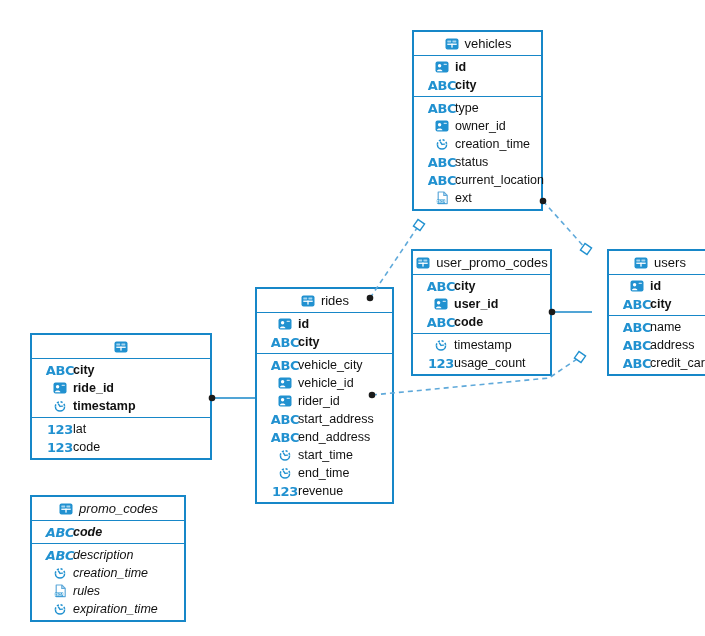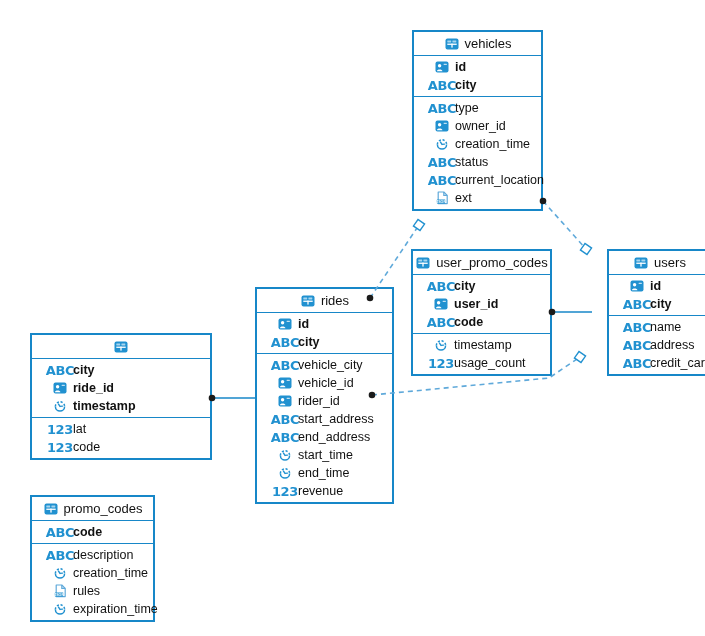--- a/index.html
+++ b/index.html
@@ -391,21 +391,21 @@
             <span class="label">lat</span>
           </div>
           <div class="row">
             <span class="icon">
               <span class="txt-icon">123</span>
             </span>
             <span class="label">code</span>
           </div>
         </div>
       </div>
-      <div class="table" style="left: 30px; top: 495px; width: 125px;">
+      <div class="table" style="left: 30px; top: 495px; width: 156px; font-style: italic;">
         <div class="table-header">
           <span class="icon">
             <svg width="14" height="12" viewBox="0 0 14 12">
               <rect x="0.5" y="0.5" width="13" height="11" rx="2" fill="#2191d0"></rect>
               <rect x="2.3" y="2.4" width="3.9" height="2" rx="0.4" fill="#a7d6f0"></rect>
               <rect x="7.4" y="2.4" width="3.9" height="2" rx="0.4" fill="#a7d6f0"></rect>
               <rect x="2.3" y="5.6" width="9.4" height="1.3" fill="#ffffff"></rect>
               <rect x="6.35" y="5.6" width="1.3" height="4" fill="#ffffff"></rect>
             </svg>
           </span>

